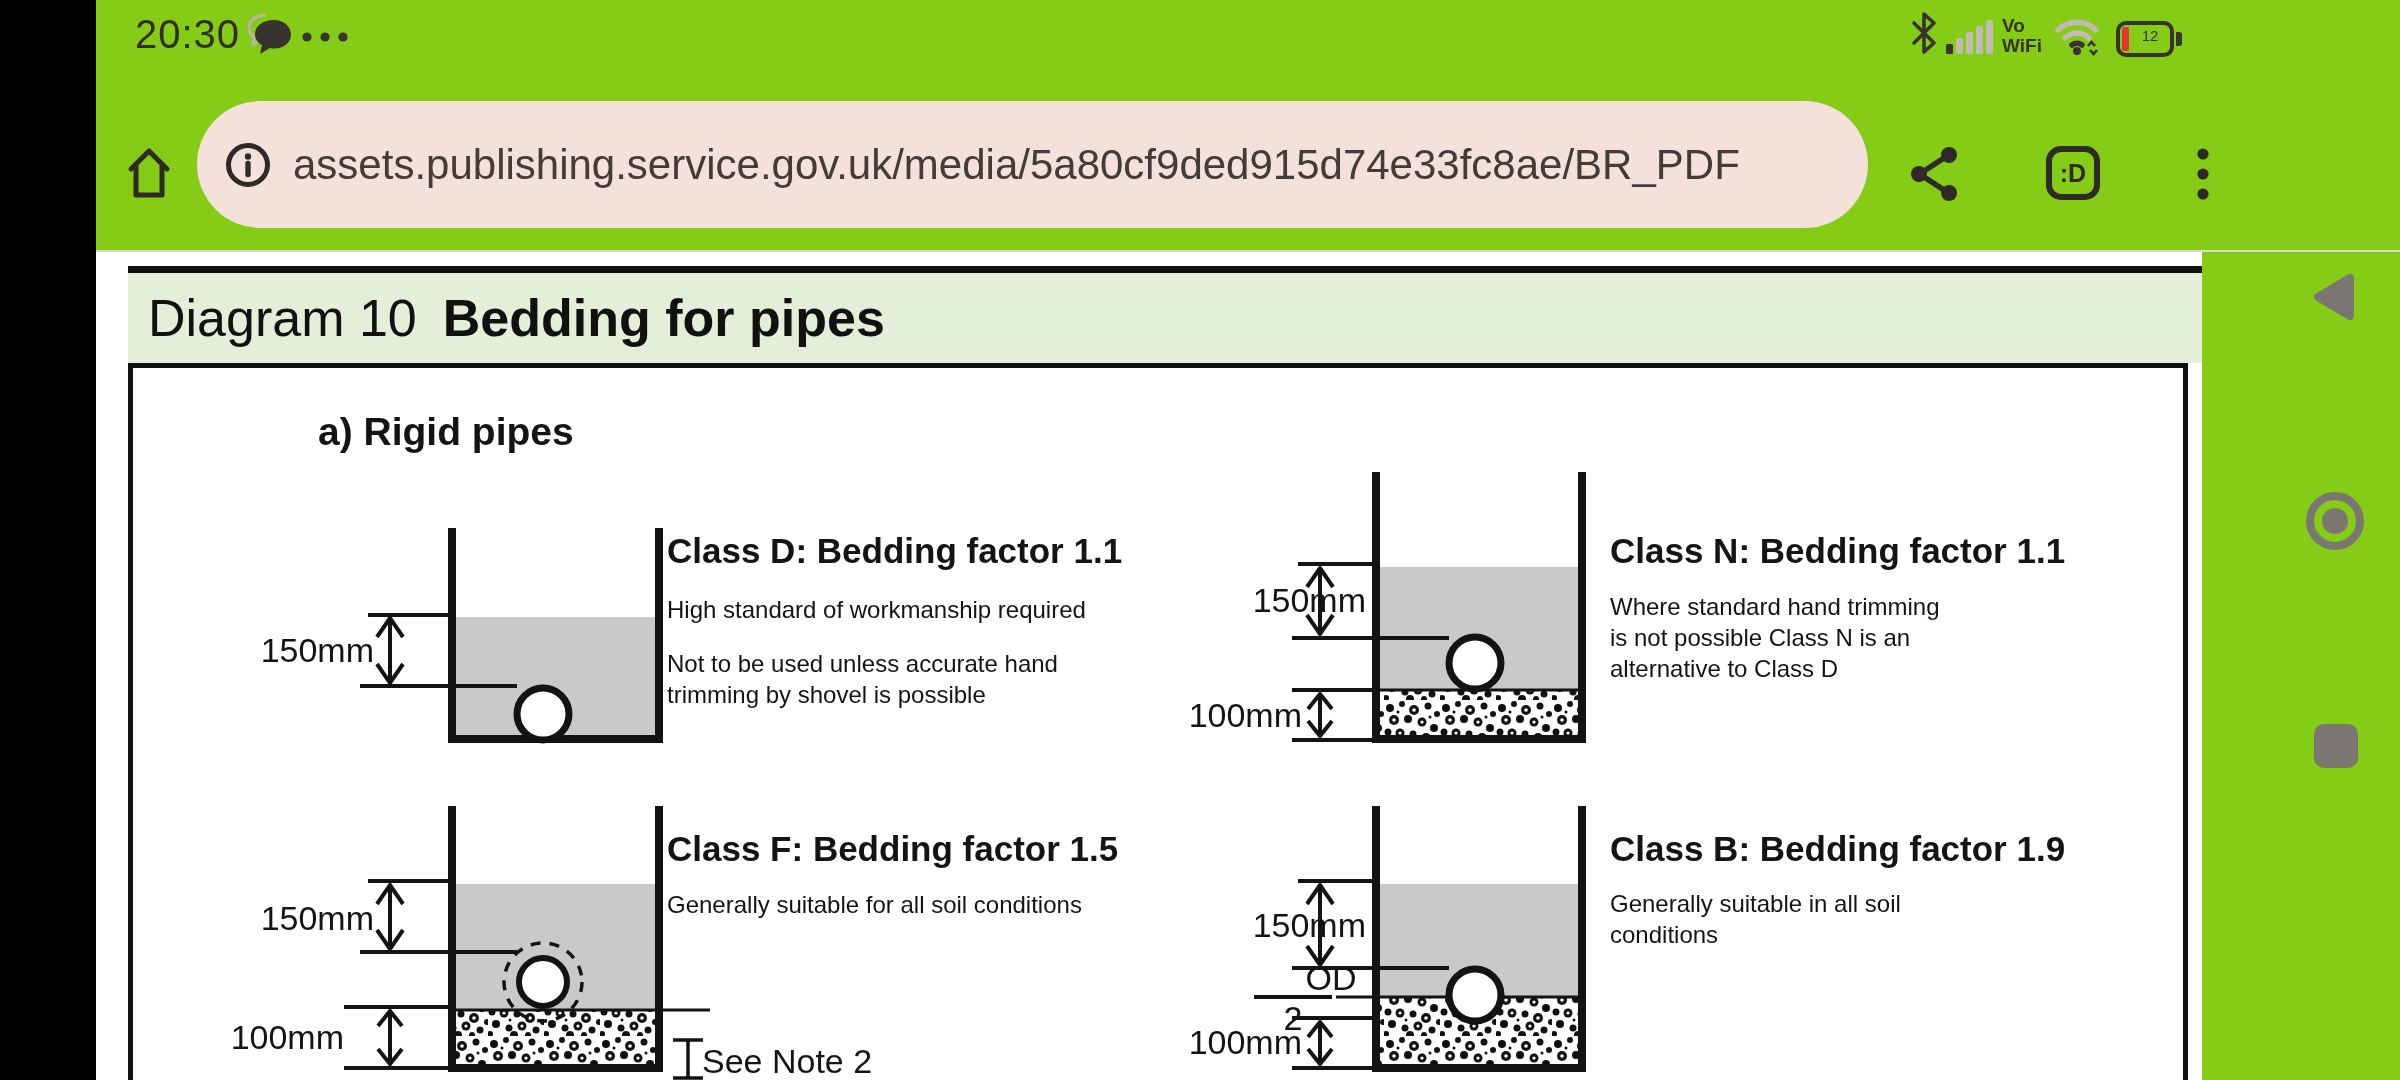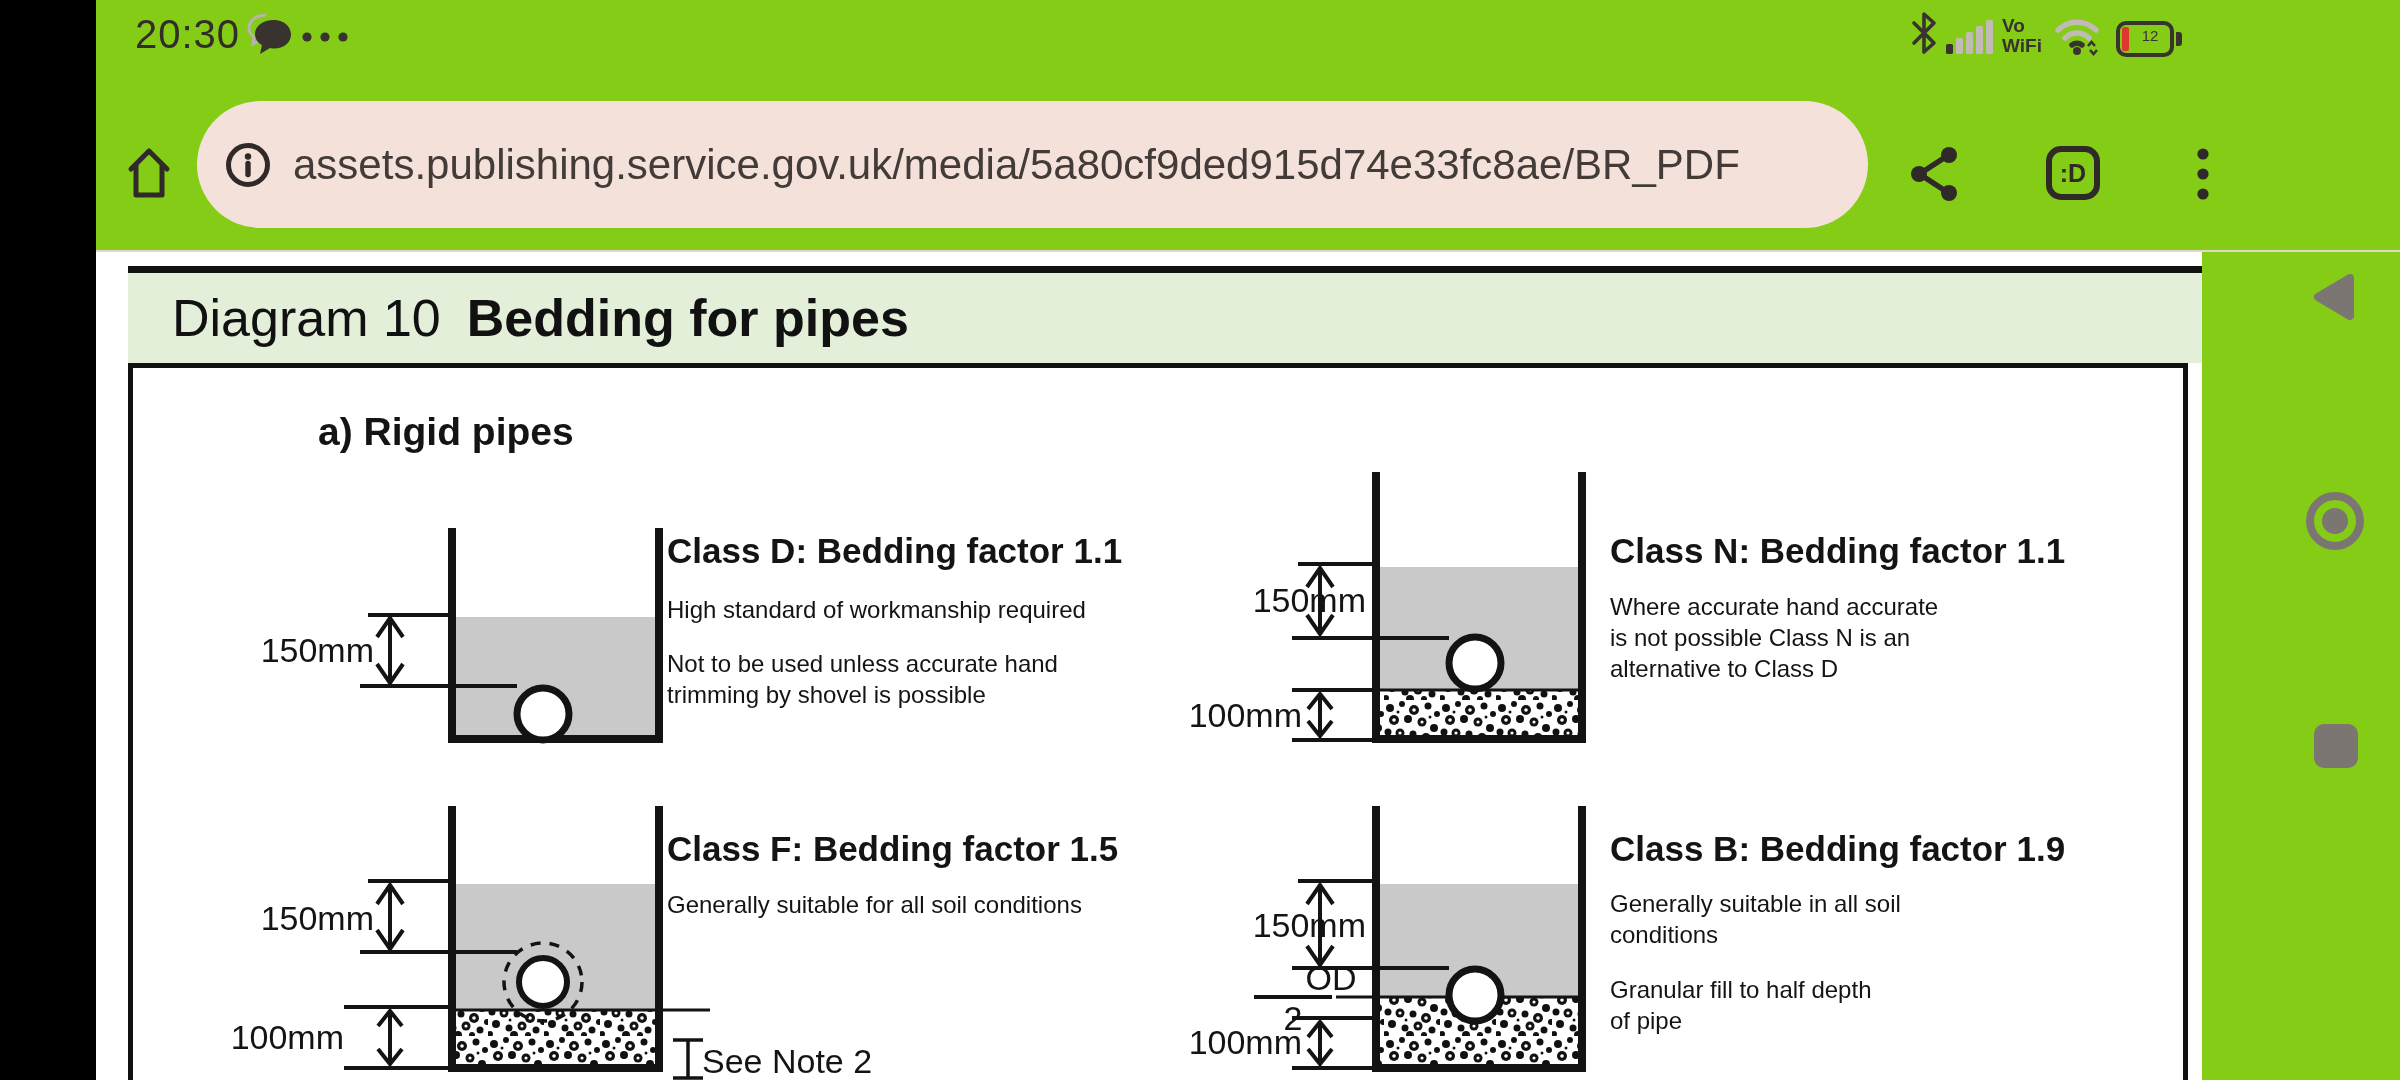--- a/index.html
+++ b/index.html
@@ -21,21 +21,21 @@
   .url-pill{left:197px;top:101px;width:1671px;height:127px;border-radius:64px;background:#f4e1d9;
     display:flex;align-items:center;padding-left:28px;box-sizing:border-box;overflow:hidden;}
   .url-text{margin-left:22px;font-size:42px;color:#423b37;white-space:nowrap;overflow:hidden;flex:1;}
   .tab-box{left:2046px;top:146px;width:54px;height:54px;border:6px solid #2f2a27;border-radius:15px;
     box-sizing:border-box;display:flex;align-items:center;justify-content:center;
     font-size:25px;font-weight:bold;color:#2f2a27;}
   .chrome-divider{left:96px;top:250px;width:2304px;height:2px;background:#e2d5d0;}
   
   .pdf-page{left:96px;top:252px;width:2106px;height:828px;background:#ffffff;overflow:hidden;}
   .doc-header{position:absolute;left:32px;top:14px;width:2060px;height:90px;background:#e4efda;
-    border-top:7px solid #111;box-sizing:content-box;line-height:90px;padding-left:44px;color:#111;}
+    border-top:7px solid #111;box-sizing:content-box;line-height:90px;padding-left:20px;color:#111;}
   .title-prefix{font-size:52px;}
   .title-bold{font-size:52px;font-weight:bold;margin-left:26px;}
   .doc-body{position:absolute;left:32px;top:111px;width:2060px;height:740px;border:5px solid #111;box-sizing:border-box;}
   .diagram-svg{position:absolute;left:0;top:0;}
   .lbl{position:absolute;color:#141414;font-size:34px;white-space:nowrap;line-height:34px;}
   .dim{width:138px;text-align:right;}
   .odfrac{width:64px;text-align:center;}
   .section-heading{font-size:39px;font-weight:bold;}
   .class-heading{font-size:35px;font-weight:bold;line-height:36px;}
   .class-text div{line-height:31px;}
@@ -264,37 +264,33 @@
 
     <div class="lbl class-heading" style="left:571px;top:281px;">Class D: Bedding factor 1.1</div>
     <div class="lbl class-text" style="left:571px;top:341px;">High standard of workmanship required</div>
     <div class="lbl class-text" style="left:571px;top:396px;">
       <div>Not to be used unless accurate hand</div>
       <div>trimming by shovel is possible</div>
     </div>
 
     <div class="lbl class-heading" style="left:1514px;top:281px;">Class N: Bedding factor 1.1</div>
     <div class="lbl class-text" style="left:1514px;top:339px;">
-      <div>Where accurate hand accurate</div>
+      <div>Where standard hand trimming</div>
       <div>is not possible Class N is an</div>
       <div>alternative to Class D</div>
     </div>
 
     <div class="lbl class-heading" style="left:571px;top:579px;">Class F: Bedding factor 1.5</div>
     <div class="lbl class-text" style="left:571px;top:636px;">Generally suitable for all soil conditions</div>
 
     <div class="lbl class-heading" style="left:1514px;top:579px;">Class B: Bedding factor 1.9</div>
     <div class="lbl class-text" style="left:1514px;top:636px;">
       <div>Generally suitable in all soil</div>
       <div>conditions</div>
     </div>
-    <div class="lbl class-text" style="left:1514px;top:722px;">
-      <div>Granular fill to half depth</div>
-      <div>of pipe</div>
-    </div>
   </div>
 
   <svg class="abs" style="left:2308px;top:272px;" width="50" height="50" viewBox="0 0 50 50">
     <path d="M42 6 L10 25 L42 44 Z" fill="#7c7672" stroke="#7c7672" stroke-width="8" stroke-linejoin="round"></path>
   </svg>
   <svg class="abs" style="left:2304px;top:490px;" width="62" height="62" viewBox="0 0 62 62">
     <circle cx="31" cy="31" r="25" fill="none" stroke="#7c7672" stroke-width="8"></circle>
     <circle cx="31" cy="31" r="13" fill="#7c7672"></circle>
   </svg>
   <div class="abs recents-btn"></div>

